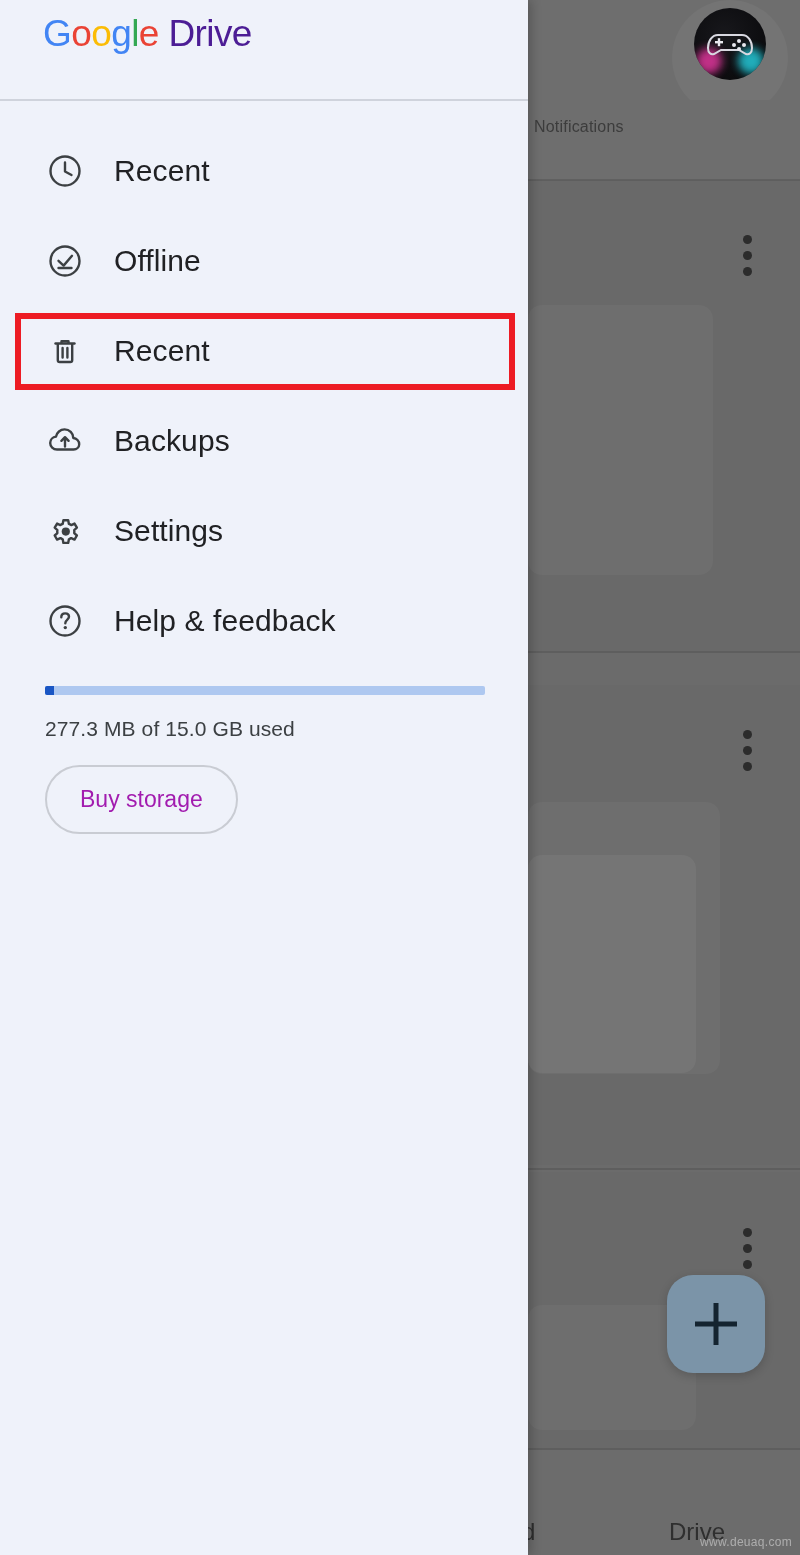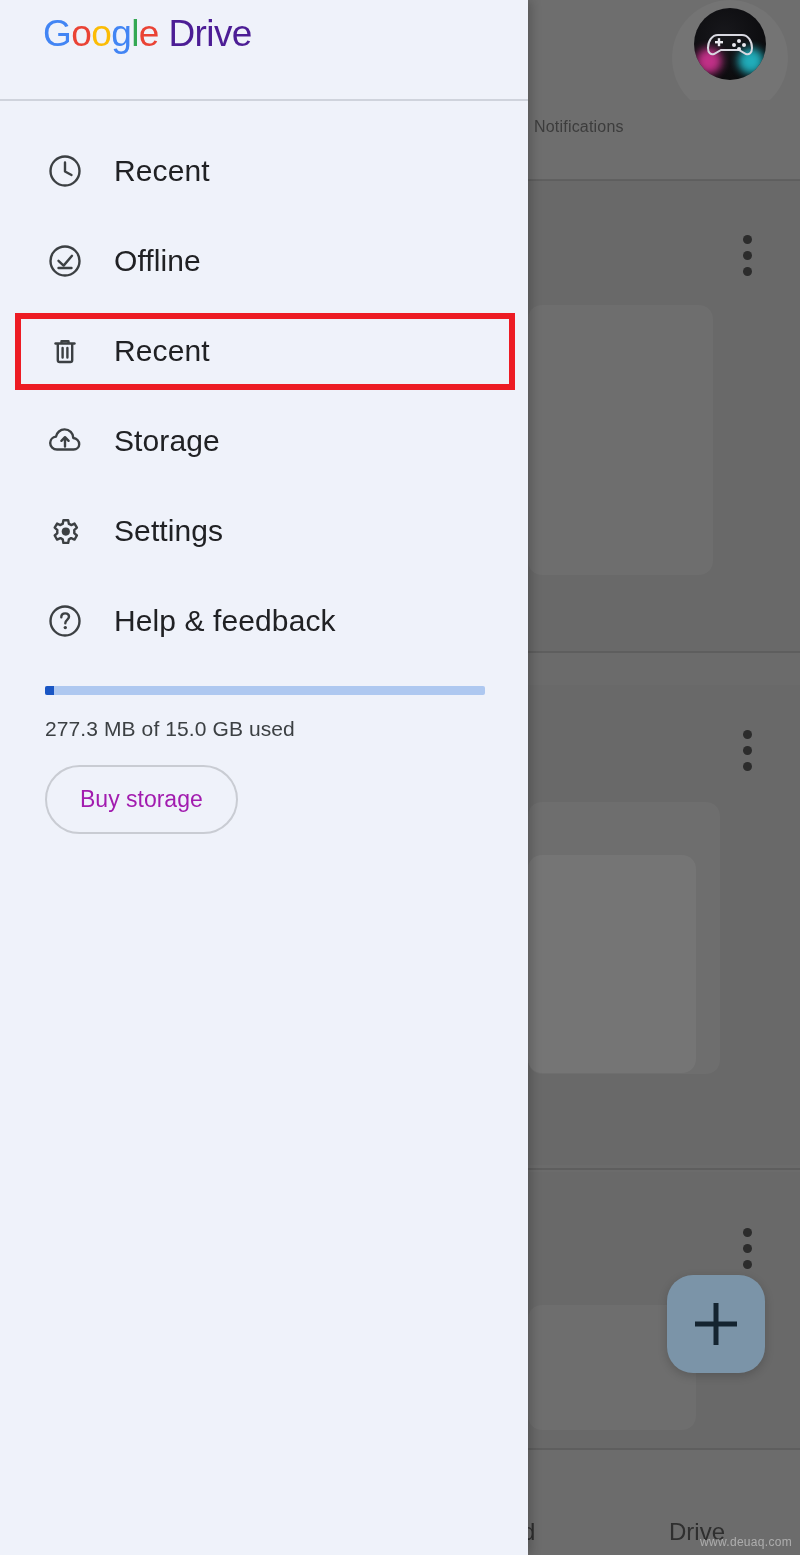--- a/index.html
+++ b/index.html
@@ -290,21 +290,21 @@
       <span class="menu-label">Recent</span>
     </div>
 
     <div class="menu-item">
       <span class="menu-icon">
         <svg width="38" height="38" viewBox="0 0 38 38">
           <path d="M11 27.5 C7.2 27.5 4.2 24.6 4.2 21 C4.2 17.7 6.7 15 10 14.6 C10.7 10.5 14.3 7.4 18.6 7.4 C23.4 7.4 27.3 11.2 27.3 16 C30.6 16.3 33.2 19 33.2 22.2 C33.2 25.2 30.7 27.5 27.6 27.5 Z" fill="none" stroke="#3c4043" stroke-width="2.4" stroke-linejoin="round"></path>
           <path d="M19 24.5 V15.2 M19 15.2 L15.4 18.8 M19 15.2 L22.6 18.8" fill="none" stroke="#3c4043" stroke-width="2.4" stroke-linecap="round" stroke-linejoin="round"></path>
         </svg>
       </span>
-      <span class="menu-label">Storage</span>
+      <span class="menu-label">Backups</span>
     </div>
 
     <div class="menu-item">
       <span class="menu-icon">
         <svg width="37" height="37" viewBox="0 0 37 37">
           <path d="M18.5 5.5 L21.2 5.5 L21.9 9.1 C22.7 9.4 23.5 9.8 24.2 10.3 L27.5 8.8 L29.9 12.9 L27.2 15.3 C27.3 15.8 27.35 16.3 27.35 16.8 C27.35 17.3 27.3 17.8 27.2 18.3 L29.9 20.7 L27.5 24.8 L24.2 23.3 C23.5 23.8 22.7 24.2 21.9 24.5 L21.2 28.1 L16.4 28.1 L15.7 24.5 C14.9 24.2 14.1 23.8 13.4 23.3 L10.1 24.8 L7.7 20.7 L10.4 18.3 C10.3 17.8 10.25 17.3 10.25 16.8 C10.25 16.3 10.3 15.8 10.4 15.3 L7.7 12.9 L10.1 8.8 L13.4 10.3 C14.1 9.8 14.9 9.4 15.7 9.1 L16.4 5.5 Z" transform="translate(0,1.8)" fill="none" stroke="#3c4043" stroke-width="2.4" stroke-linejoin="round"></path>
           <circle cx="18.8" cy="18.6" r="4.1" fill="#3c4043"></circle>
         </svg>
       </span>
       <span class="menu-label">Settings</span>

